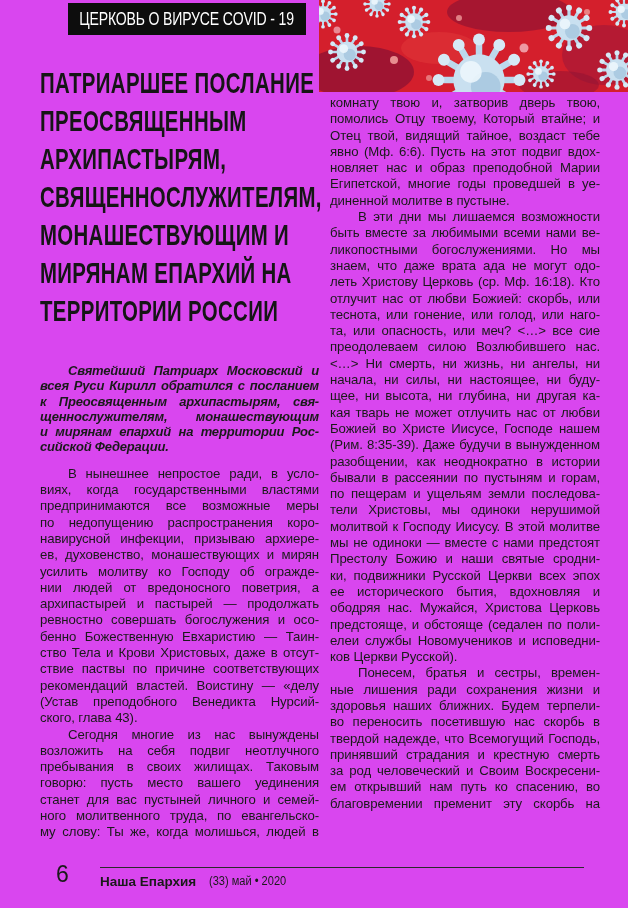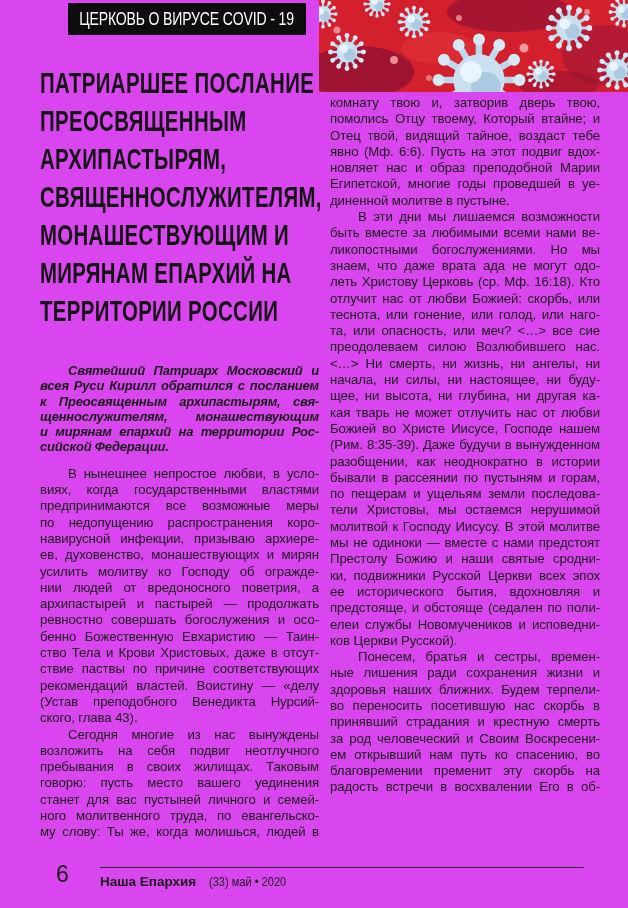--- a/index.html
+++ b/index.html
@@ -33,21 +33,21 @@
     font-weight:bold; font-style:italic; font-size:13px; line-height:15.3px;
     letter-spacing:-0.2px;
   }
   .para.body { font-size:13.2px; line-height:16.3px; letter-spacing:-0.1px; }
   .tline { text-align:justify; text-align-last:justify; }
   .tline.endline { text-align-last:left; }
   .tline.indent { padding-left:28px; }
   
   .page-num { position:absolute; left:56px; top:861px; font-size:23px; color:#1a1a1a; }
   .footer-rule { position:absolute; left:100px; top:867px; width:484px; border-top:1.5px solid #2b2b2b; }
-  .journal-line { position:absolute; left:100px; top:874px; display:flex; align-items:flex-end; gap:13px; }
+  .journal-line { position:absolute; left:100px; top:874px; display:flex; align-items:flex-start; gap:13px; }
   .journal-name { font-weight:bold; font-size:13.5px; }
   .issue-info { font-size:12px; transform:scaleX(0.92); transform-origin:0 50%; white-space:nowrap; }
 </style>
 </head>
 <body>
 
 <div class="page">
 
   <div class="virus-banner">
     <svg viewBox="0 0 309 92" preserveAspectRatio="none">
@@ -117,21 +117,21 @@
           <div class="tline indent">Святейший Патриарх Московский и</div>
           <div class="tline">всея Руси Кирилл обратился с посланием</div>
           <div class="tline">к Преосвященным архипастырям, свя-</div>
           <div class="tline">щеннослужителям, монашествующим</div>
           <div class="tline">и мирянам епархий на территории Рос-</div>
           <div class="tline endline">сийской Федерации.</div>
         </div>
       </div>
     <div>
         <div class="para body">
-          <div class="tline indent">В нынешнее непростое любви, в усло-</div>
+          <div class="tline indent">В нынешнее непростое ради, в усло-</div>
           <div class="tline">виях, когда государственными властями</div>
           <div class="tline">предпринимаются все возможные меры</div>
           <div class="tline">по недопущению распространения коро-</div>
           <div class="tline">навирусной инфекции, призываю архиере-</div>
           <div class="tline">ев, духовенство, монашествующих и мирян</div>
           <div class="tline">усилить молитву ко Господу об огражде-</div>
           <div class="tline">нии людей от вредоносного поветрия, а</div>
           <div class="tline">архипастырей и пастырей — продолжать</div>
           <div class="tline">ревностно совершать богослужения и осо-</div>
           <div class="tline">бенно Божественную Евхаристию — Таин-</div>
@@ -176,40 +176,41 @@
           <div class="tline">преодолеваем силою Возлюбившего нас.</div>
           <div class="tline">&lt;…&gt; Ни смерть, ни жизнь, ни ангелы, ни</div>
           <div class="tline">начала, ни силы, ни настоящее, ни буду-</div>
           <div class="tline">щее, ни высота, ни глубина, ни другая ка-</div>
           <div class="tline">кая тварь не может отлучить нас от любви</div>
           <div class="tline">Божией во Христе Иисусе, Господе нашем</div>
           <div class="tline">(Рим. 8:35-39). Даже будучи в вынужденном</div>
           <div class="tline">разобщении, как неоднократно в истории</div>
           <div class="tline">бывали в рассеянии по пустыням и горам,</div>
           <div class="tline">по пещерам и ущельям земли последова-</div>
-          <div class="tline">тели Христовы, мы остаемся нерушимой</div>
+          <div class="tline">тели Христовы, мы одиноки нерушимой</div>
           <div class="tline">молитвой к Господу Иисусу. В этой молитве</div>
           <div class="tline">мы не одиноки — вместе с нами предстоят</div>
           <div class="tline">Престолу Божию и наши святые сродни-</div>
           <div class="tline">ки, подвижники Русской Церкви всех эпох</div>
           <div class="tline">ее исторического бытия, вдохновляя и</div>
+          <div class="tline">ободряя нас. Мужайся, Христова Церковь</div>
           <div class="tline">предстояще, и обстояще (седален по поли-</div>
           <div class="tline">елеи службы Новомучеников и исповедни-</div>
           <div class="tline endline">ков Церкви Русской).</div>
         </div>
         <div class="para body">
           <div class="tline indent">Понесем, братья и сестры, времен-</div>
           <div class="tline">ные лишения ради сохранения жизни и</div>
           <div class="tline">здоровья наших ближних. Будем терпели-</div>
           <div class="tline">во переносить посетившую нас скорбь в</div>
+          <div class="tline">твердой надежде, что Всемогущий Господь,</div>
           <div class="tline">принявший страдания и крестную смерть</div>
           <div class="tline">за род человеческий и Своим Воскресени-</div>
           <div class="tline">ем открывший нам путь ко спасению, во</div>
           <div class="tline">благовремении пременит эту скорбь на</div>
-          <div class="tline">радость встречи в восхвалении Его в об-</div>
         </div>
       </div>
   </div>
 
   <div class="page-num">6</div>
   <div class="footer-rule"></div>
   <div class="journal-line">
     <span class="journal-name">Наша Епархия</span>
     <span class="issue-info">(33) май • 2020</span>
   </div>

